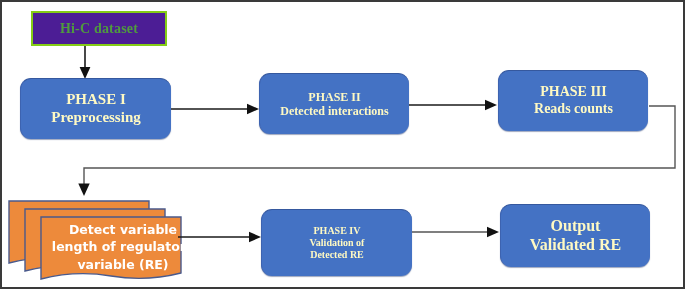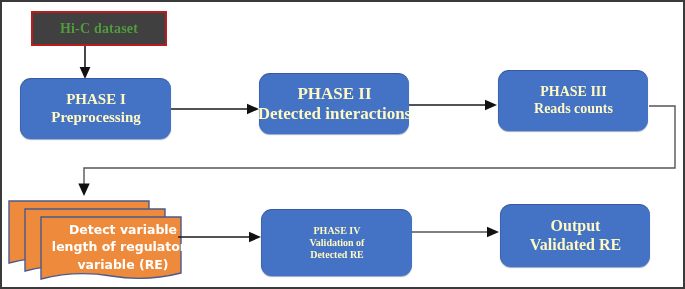--- a/index.html
+++ b/index.html
@@ -39,22 +39,22 @@
     border-radius: 11px;
     border-top: 1px solid #35589e;
     border-left: 1px solid #3d63b0;
     box-shadow: 0 1px 1px rgba(40,60,110,0.45);
     color: #fef9c3;
     font-weight: bold;
     line-height: 1.18;
   }
   .blue-box .ln { display: block; white-space: nowrap; }
   .source-box {
-    background: #404040;
-    border: 2px solid #b91c1c;
+    background: #4c1d95;
+    border: 2px solid #84cc16;
     color: #4F9B3E;
     font-weight: bold;
     font-size: 14px;
     letter-spacing: 0.2px;
   }
   
   .doc-stack { position: absolute; }
   .doc-stack svg { display: block; overflow: visible; }
   .doc-label {
     position: absolute;
@@ -94,21 +94,21 @@
   <div class="node blue-box" style="left:20px; top:78px; width:151px; height:61px; font-size:15px;">
     <span class="ln">PHASE I</span>
     <span class="ln">Preprocessing</span>
   </div>
 
   <svg class="conn" style="left:171px; top:103px;" width="89" height="12" viewBox="0 0 89 12">
     <line x1="0" y1="6" x2="78" y2="6"></line>
     <polygon points="88,6 76,0.7 76,11.3"></polygon>
   </svg>
 
-  <div class="node blue-box" style="left:259px; top:73px; width:150px; height:61px; font-size:17px;">
+  <div class="node blue-box" style="left:259px; top:73px; width:150px; height:61px; font-size:12px;">
     <span class="ln">PHASE II</span>
     <span class="ln">Detected interactions</span>
   </div>
 
   <svg class="conn" style="left:409px; top:99px;" width="89" height="12" viewBox="0 0 89 12">
     <line x1="0" y1="6" x2="78" y2="6"></line>
     <polygon points="88,6 76,0.7 76,11.3"></polygon>
   </svg>
 
   <div class="node blue-box" style="left:498px; top:70px; width:150px; height:61px; font-size:14px;">

